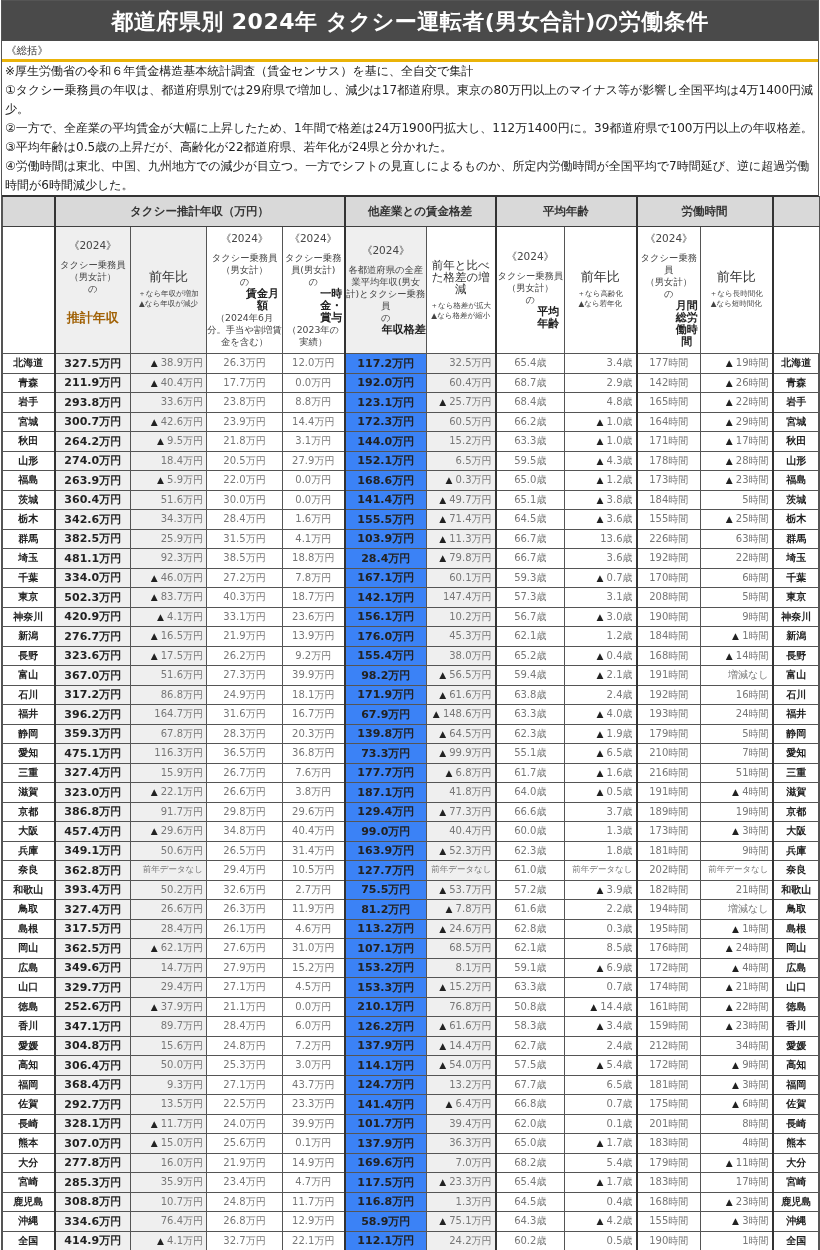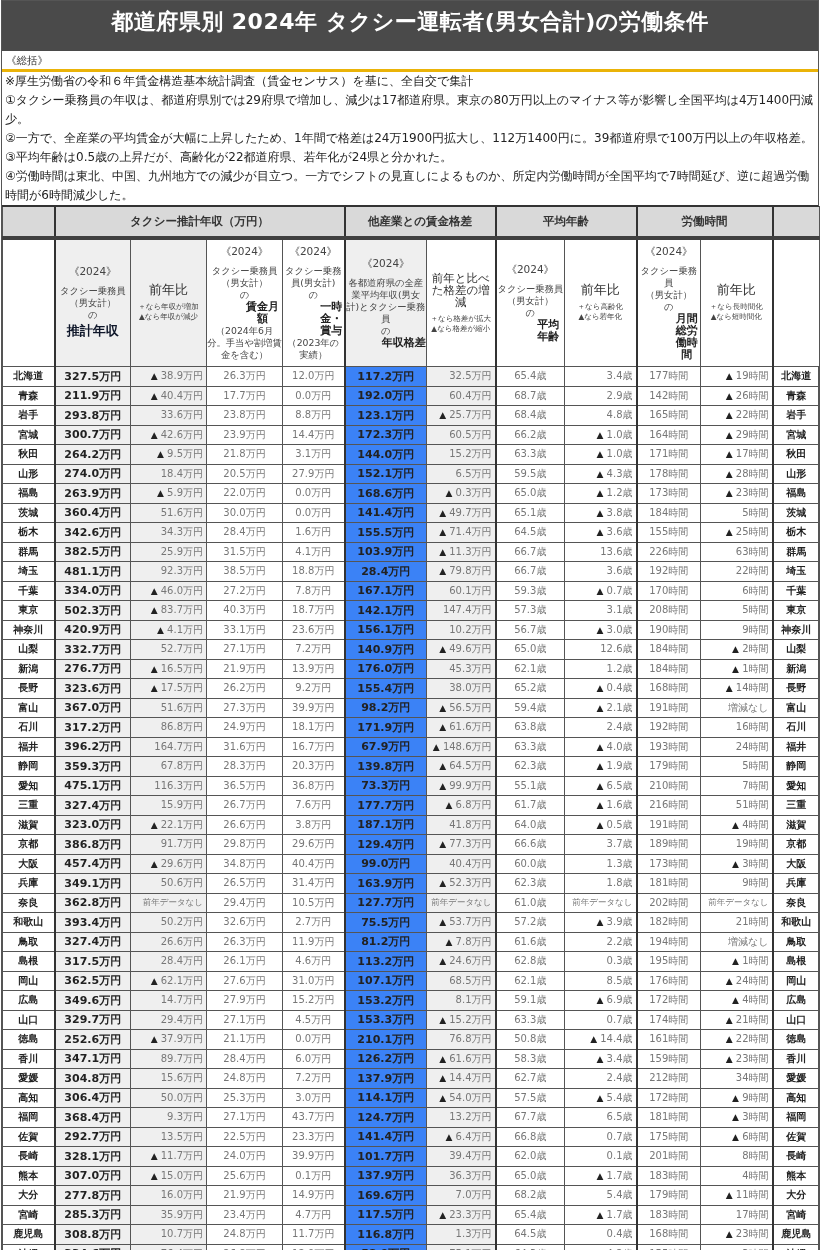--- a/index.html
+++ b/index.html
@@ -1,28 +1,28 @@
 <!DOCTYPE html>
 <html><head>
 <meta charset="utf-8">
 <style>
   html, body { margin:0; padding:0; background:#fff; }
   body { width:820px; height:1250px; overflow:hidden; font-family:"DejaVu Sans", sans-serif; color:#222; }
   .wrap { width:818px; border:1px solid #555; box-sizing:border-box; margin:0 auto; }
-  .title-bar { background:#4a4a4a; color:#fff; height:50px; line-height:42px; text-align:center; font-weight:bold; font-size:22px; letter-spacing:0.5px; }
+  .title-bar { background:#4a4a4a; color:#fff; height:40px; line-height:42px; text-align:center; font-weight:bold; font-size:22px; letter-spacing:0.5px; }
   .summary-head { font-size:10.5px; padding:2px 4px; height:14px; line-height:14px; border-bottom:3px solid #eab308; color:#333; }
   .summary { font-size:12px; line-height:19px; padding:0 3px; border-bottom:1px solid #333; }
   .summary div { white-space:normal; }
   table { border-collapse:collapse; width:100%; table-layout:fixed; }
   th, td { border:1px solid #555; padding:0; }
-  .grp th { background:#d9d9d9; height:29px; font-size:11.5px; font-weight:bold; color:#333; border-top:1px solid #333; border-bottom:4px solid #404040; }
+  .grp th { background:#d9d9d9; height:29px; font-size:11.5px; font-weight:bold; color:#333; border-top:1px solid #333; border-bottom:1px solid #404040; }
   .sub th { font-weight:normal; font-size:9.3px; vertical-align:middle; line-height:12px; height:126px; background:#fff; color:#444; }
   .sub th.shade { background:#efefef; }
   .sub .yr { display:block; font-size:10.5px; margin-bottom:8px; color:#444; }
-  .sub .big { display:block; font-size:13px; font-weight:bold; color:#0f172a; margin:4px 0; }
+  .sub .big { display:block; font-size:13px; font-weight:bold; color:#a16207; margin:17px 0; }
   .sub .mid { display:block; font-size:11px; font-weight:bold; color:#222;padding-left:36px; }
   .sub .fy { display:block; font-size:13px; color:#333; margin-bottom:6px; }
   .sub .note { display:block; font-size:7.5px; color:#444; line-height:10px; }
   tbody td { height:18.5px; font-size:10px; color:#777; white-space:nowrap; }
   td.pref { text-align:center; font-weight:bold; color:#222; font-size:10px; }
   td.bold { text-align:center; font-weight:bold; color:#222; font-size:11px; background:#efefef; }
   td.gap { background:#3b82f6; }
   td.r { text-align:right; padding-right:3px; }
   td.c { text-align:center; }
   td.shadeL { background:#efefef; }
@@ -326,34 +326,20 @@
           <td class="c">23.6万円</td>
           <td class="bold gap thickL">156.1万円</td>
           <td class="r shadeL">10.2万円</td>
           <td class="c thickL">56.7歳</td>
           <td class="r"><span class="tri">▲</span> 3.0歳</td>
           <td class="c thickL">190時間</td>
           <td class="r">9時間</td>
           <td class="pref thickL">神奈川</td>
         </tr>
         <tr>
-          <td class="pref">山梨</td>
-          <td class="bold thickL">332.7万円</td>
-          <td class="r shadeL">52.7万円</td>
-          <td class="c">27.1万円</td>
-          <td class="c">7.2万円</td>
-          <td class="bold gap thickL">140.9万円</td>
-          <td class="r shadeL"><span class="tri">▲</span> 49.6万円</td>
-          <td class="c thickL">65.0歳</td>
-          <td class="r">12.6歳</td>
-          <td class="c thickL">184時間</td>
-          <td class="r"><span class="tri">▲</span> 2時間</td>
-          <td class="pref thickL">山梨</td>
-        </tr>
-        <tr>
           <td class="pref">新潟</td>
           <td class="bold thickL">276.7万円</td>
           <td class="r shadeL"><span class="tri">▲</span> 16.5万円</td>
           <td class="c">21.9万円</td>
           <td class="c">13.9万円</td>
           <td class="bold gap thickL">176.0万円</td>
           <td class="r shadeL">45.3万円</td>
           <td class="c thickL">62.1歳</td>
           <td class="r">1.2歳</td>
           <td class="c thickL">184時間</td>

